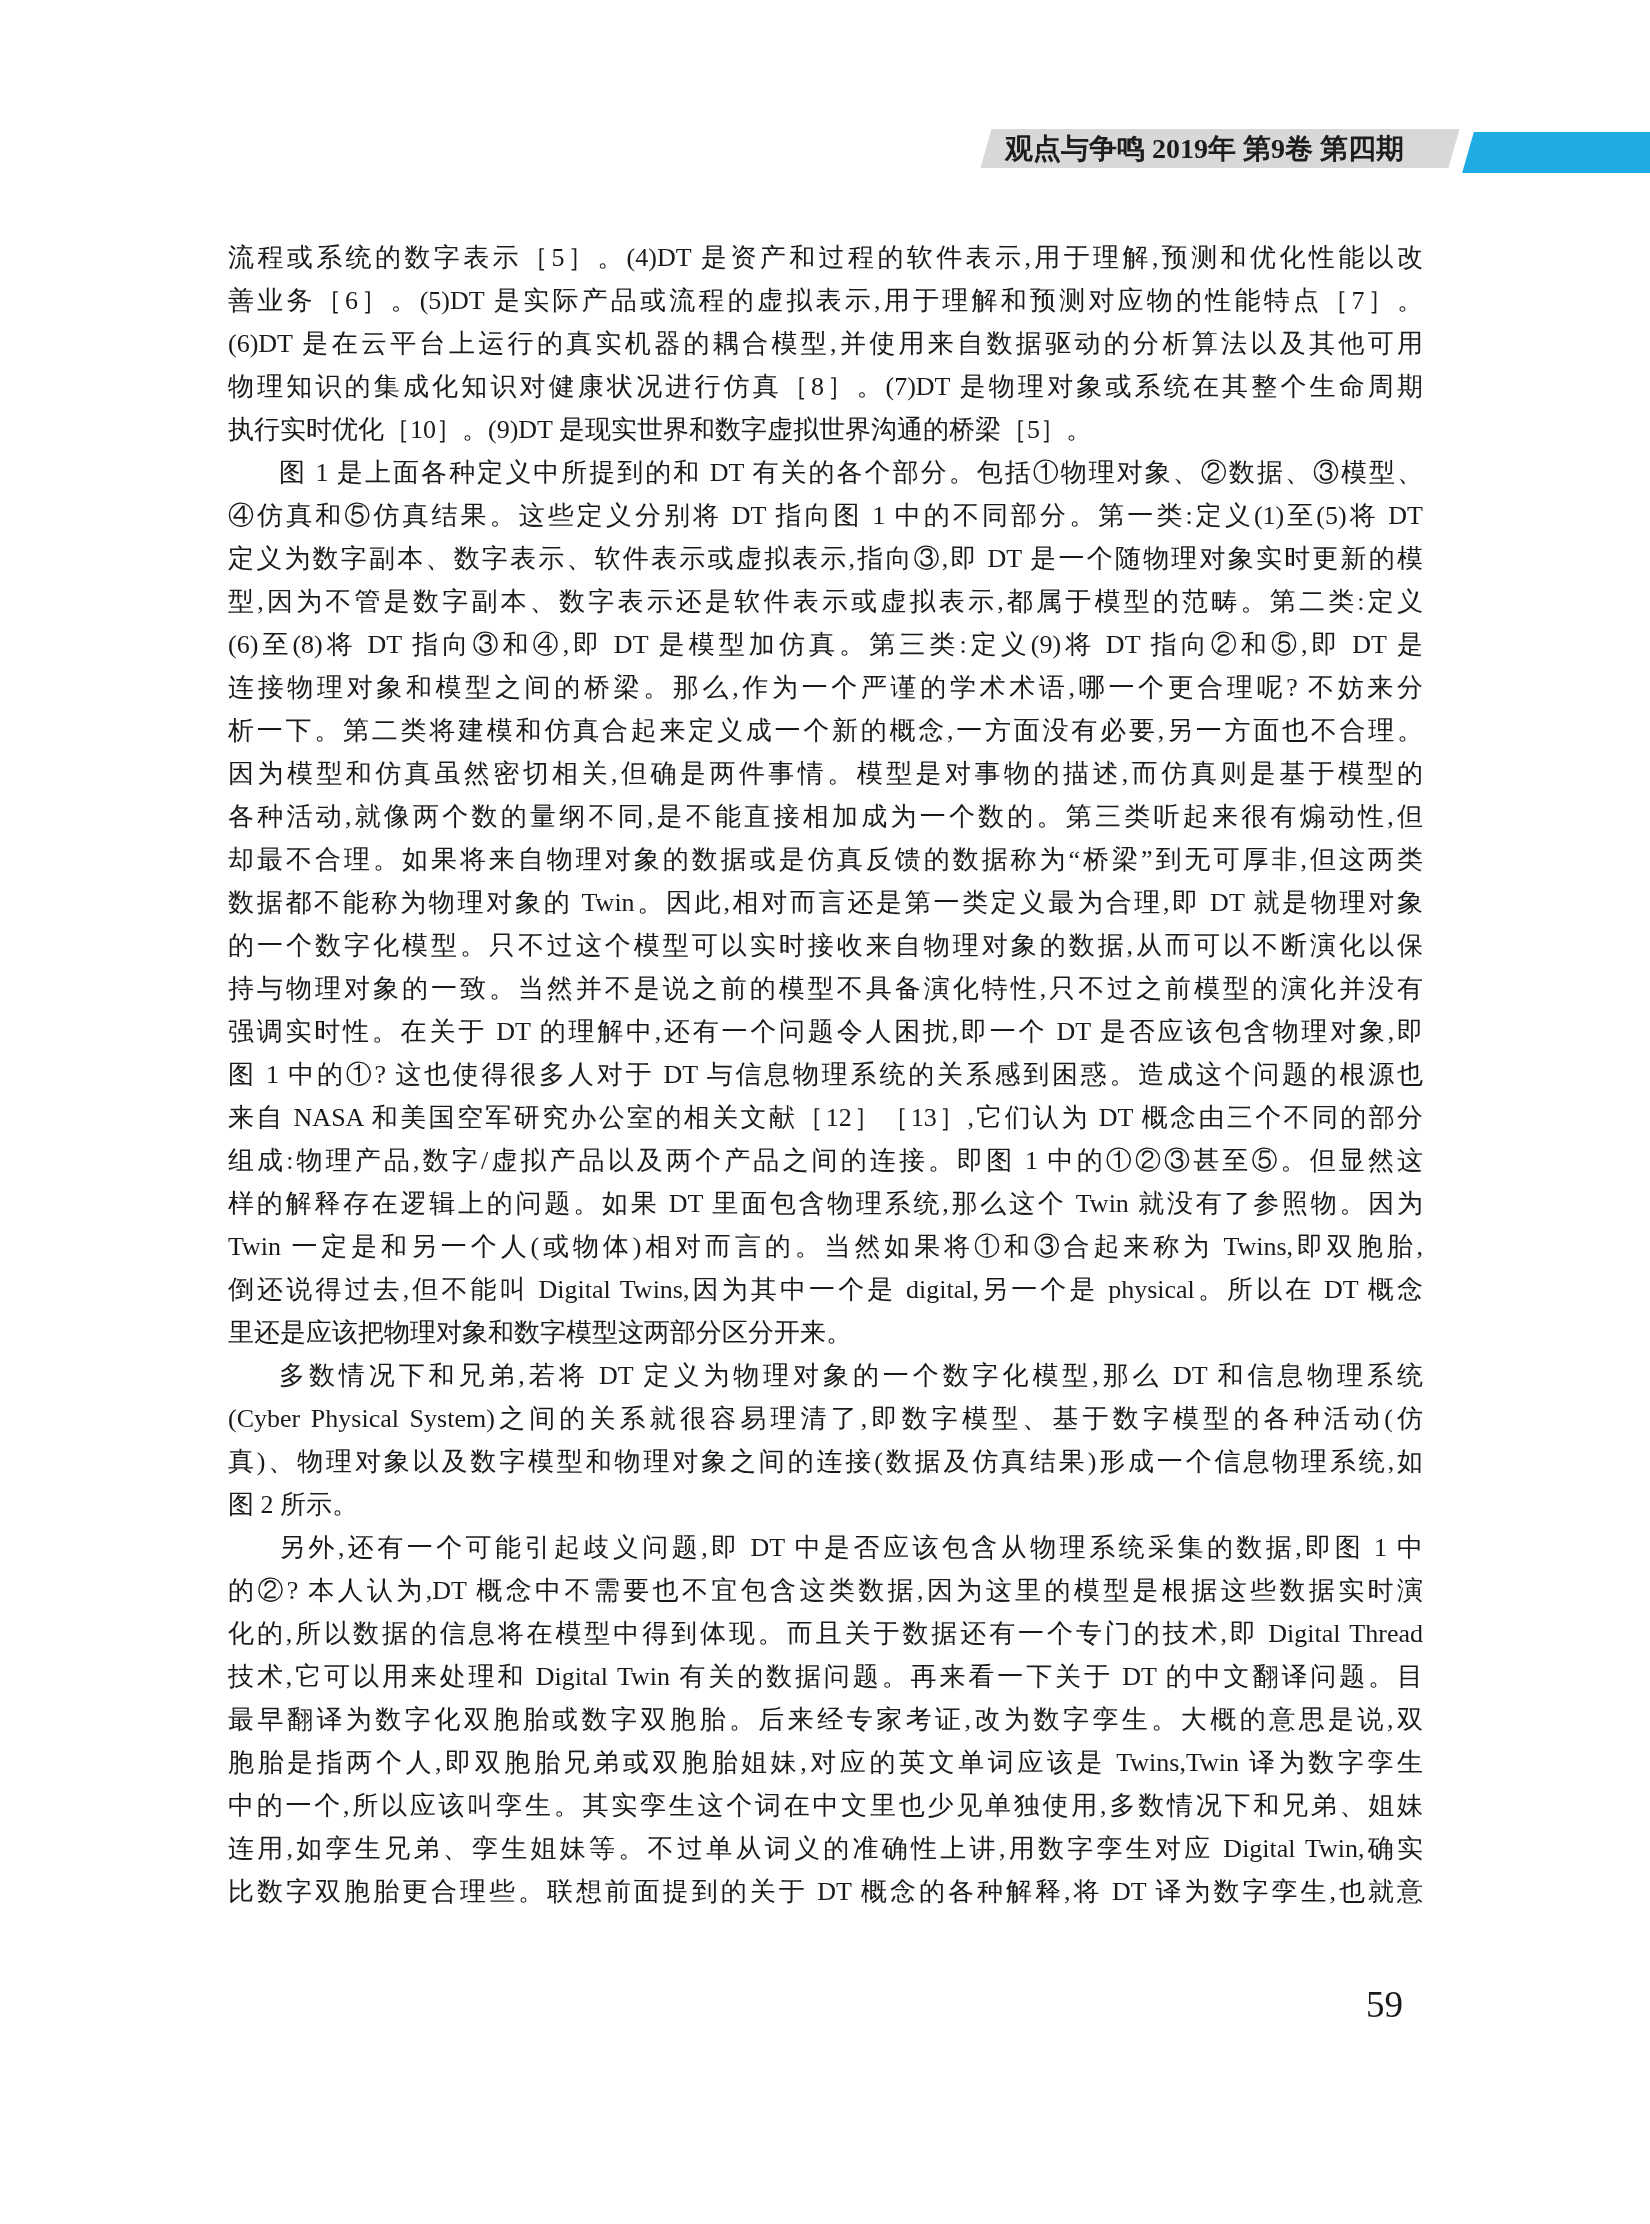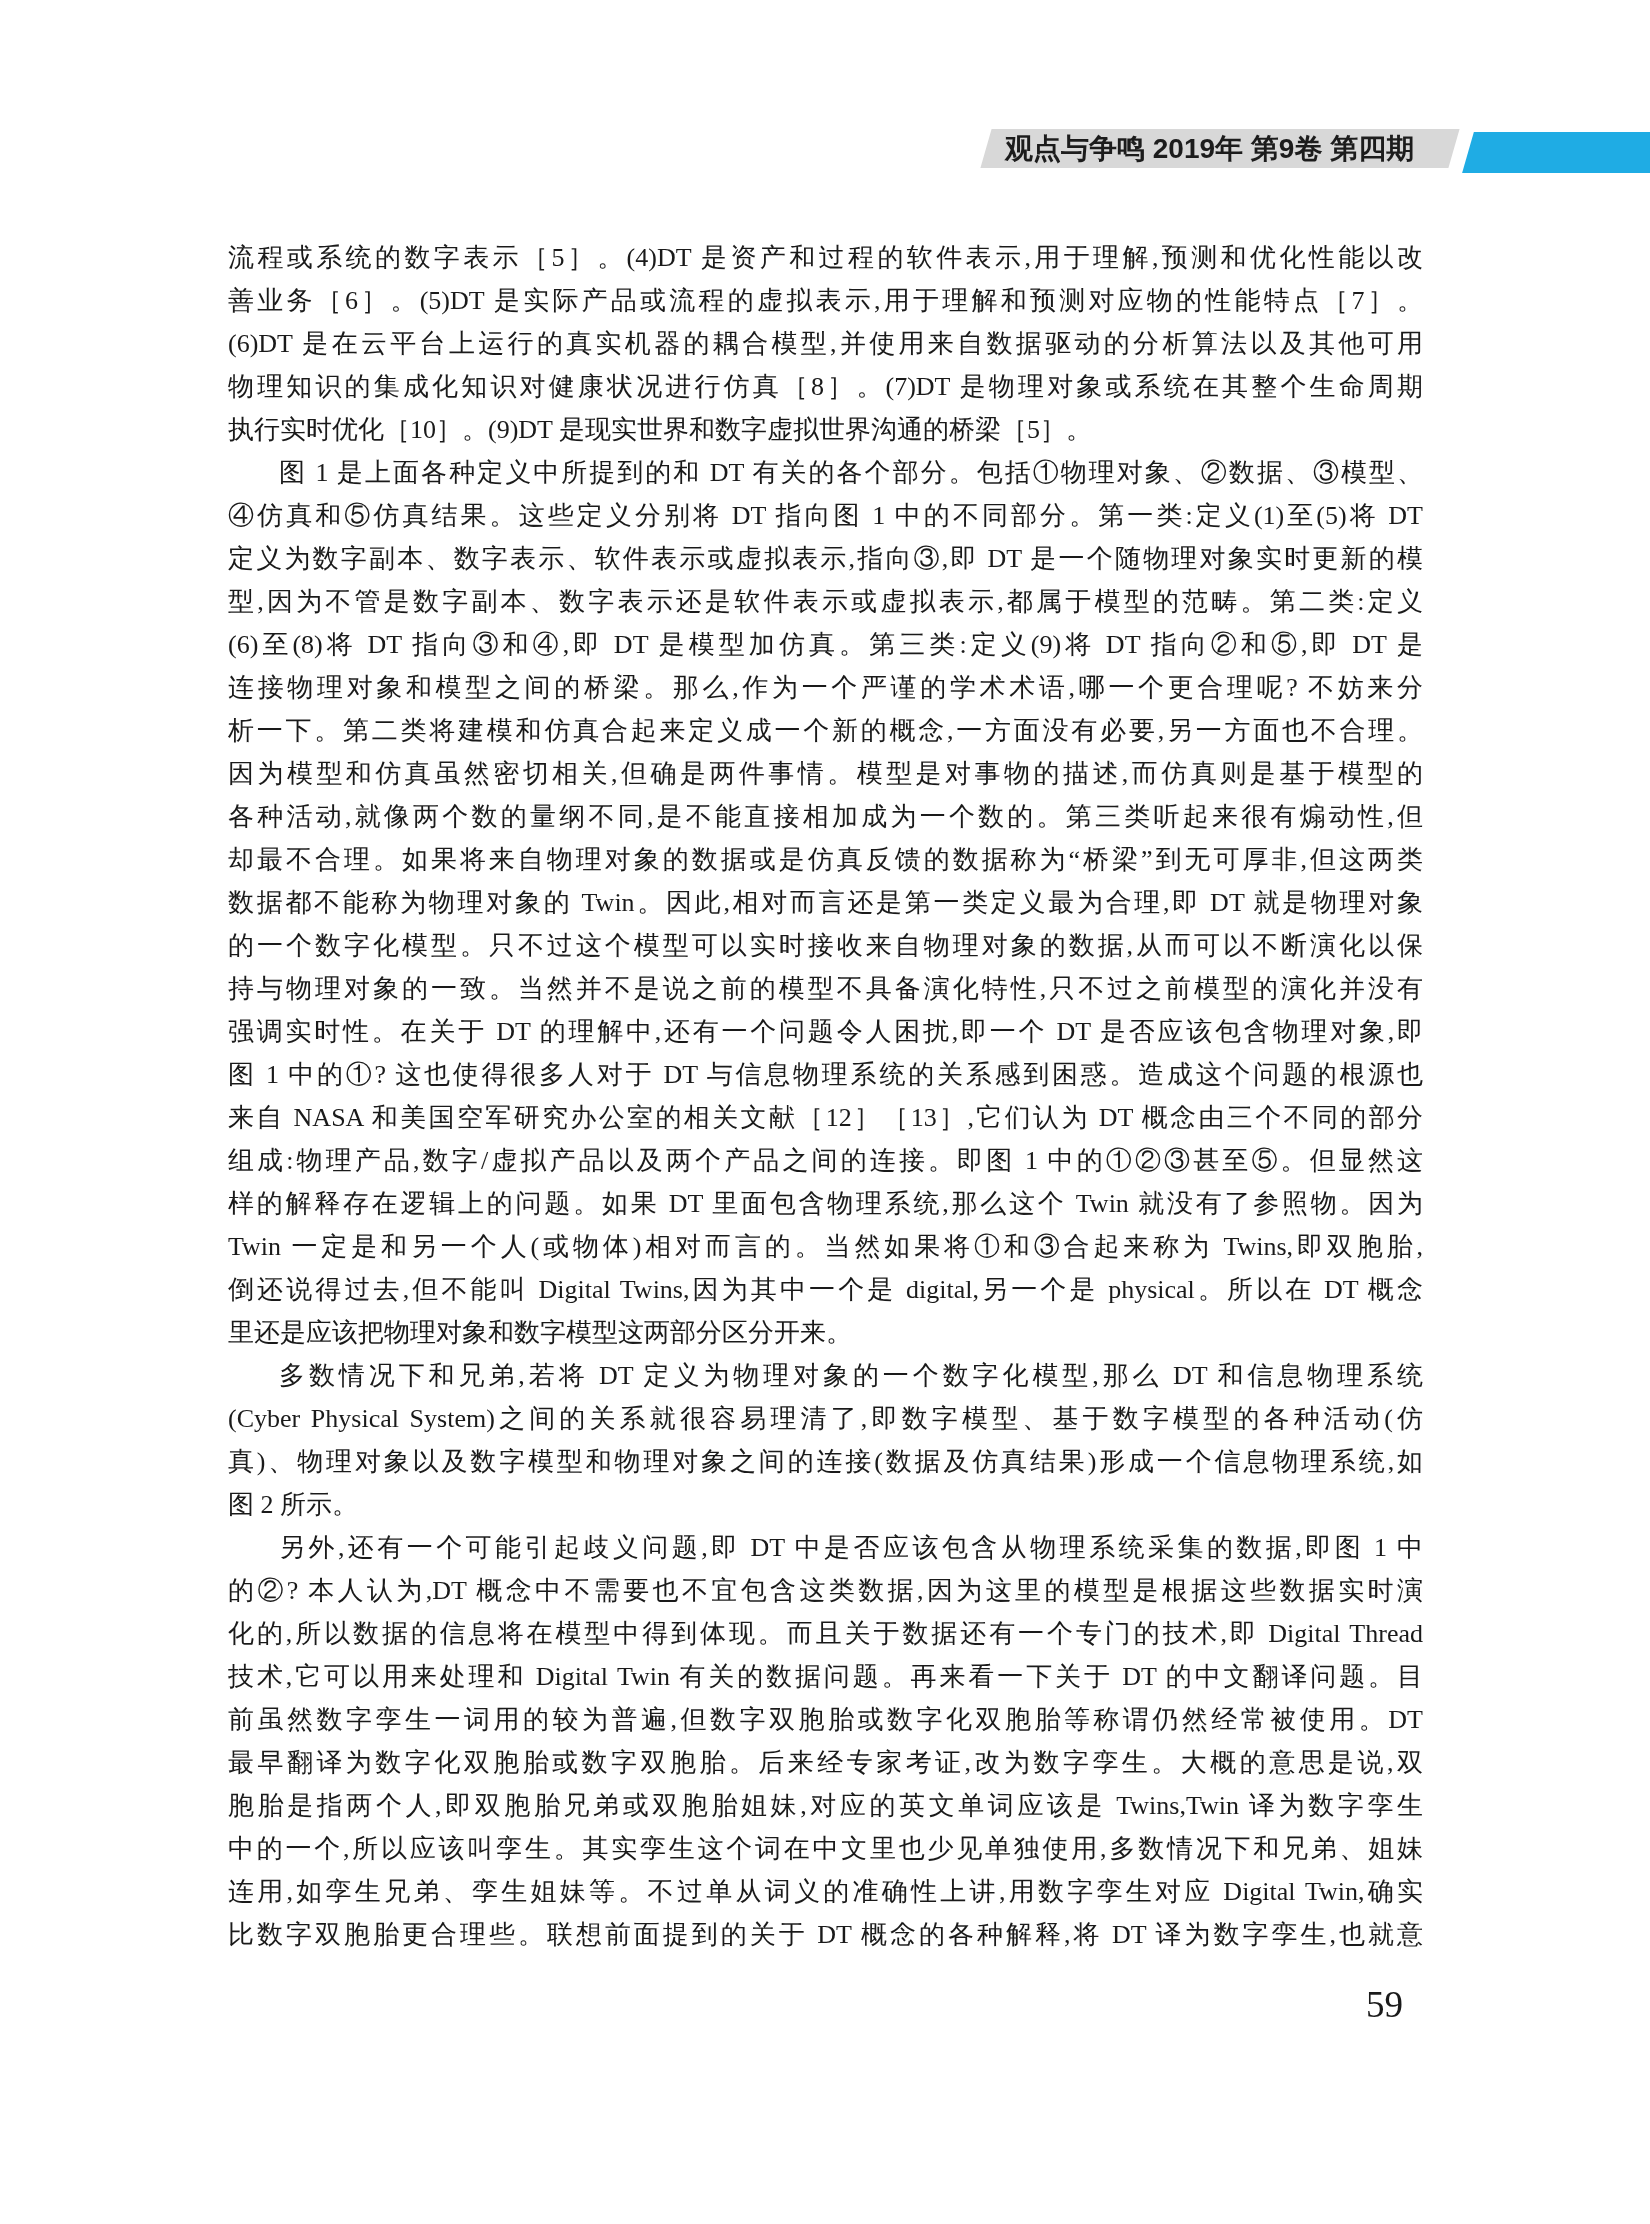--- a/index.html
+++ b/index.html
@@ -24,21 +24,21 @@
     position: absolute;
     left: 1468px; top: 132px;
     width: 252px; height: 41px;
     background: #1face4;
     transform: skewX(-16deg);
   }
   .hdr-title {
     position: absolute;
     left: 1005px; top: 133px;
     width: 437px;
-    font-family: Liberation Sans, sans-serif;
+    font-family: Liberation Serif, serif;
     font-weight: 700;
     font-size: 28px;
     line-height: 31px;
     color: #1c1c1c;
     letter-spacing: 0px;
     white-space: nowrap;
   }
   
   .body-text {
     position: absolute;
@@ -101,21 +101,20 @@
       <div class="line">倒还说得过去,但不能叫 Digital Twins,因为其中一个是 digital,另一个是 physical。所以在 DT 概念</div>
       <div class="line last">里还是应该把物理对象和数字模型这两部分区分开来。</div>
       <div class="line indent">多数情况下和兄弟,若将 DT 定义为物理对象的一个数字化模型,那么 DT 和信息物理系统</div>
       <div class="line">(Cyber Physical System)之间的关系就很容易理清了,即数字模型、基于数字模型的各种活动(仿</div>
       <div class="line">真)、物理对象以及数字模型和物理对象之间的连接(数据及仿真结果)形成一个信息物理系统,如</div>
       <div class="line last">图 2 所示。</div>
       <div class="line indent">另外,还有一个可能引起歧义问题,即 DT 中是否应该包含从物理系统采集的数据,即图 1 中</div>
       <div class="line">的②? 本人认为,DT 概念中不需要也不宜包含这类数据,因为这里的模型是根据这些数据实时演</div>
       <div class="line">化的,所以数据的信息将在模型中得到体现。而且关于数据还有一个专门的技术,即 Digital Thread</div>
       <div class="line">技术,它可以用来处理和 Digital Twin 有关的数据问题。再来看一下关于 DT 的中文翻译问题。目</div>
-      <div class="line">前虽然数字孪生一词用的较为普遍,但数字双胞胎或数字化双胞胎等称谓仍然经常被使用。DT</div>
       <div class="line">最早翻译为数字化双胞胎或数字双胞胎。后来经专家考证,改为数字孪生。大概的意思是说,双</div>
       <div class="line">胞胎是指两个人,即双胞胎兄弟或双胞胎姐妹,对应的英文单词应该是 Twins,Twin 译为数字孪生</div>
       <div class="line">中的一个,所以应该叫孪生。其实孪生这个词在中文里也少见单独使用,多数情况下和兄弟、姐妹</div>
       <div class="line">连用,如孪生兄弟、孪生姐妹等。不过单从词义的准确性上讲,用数字孪生对应 Digital Twin,确实</div>
       <div class="line">比数字双胞胎更合理些。联想前面提到的关于 DT 概念的各种解释,将 DT 译为数字孪生,也就意</div>
     </div>
 
   <div class="page-num">59</div>
 
 </div>

